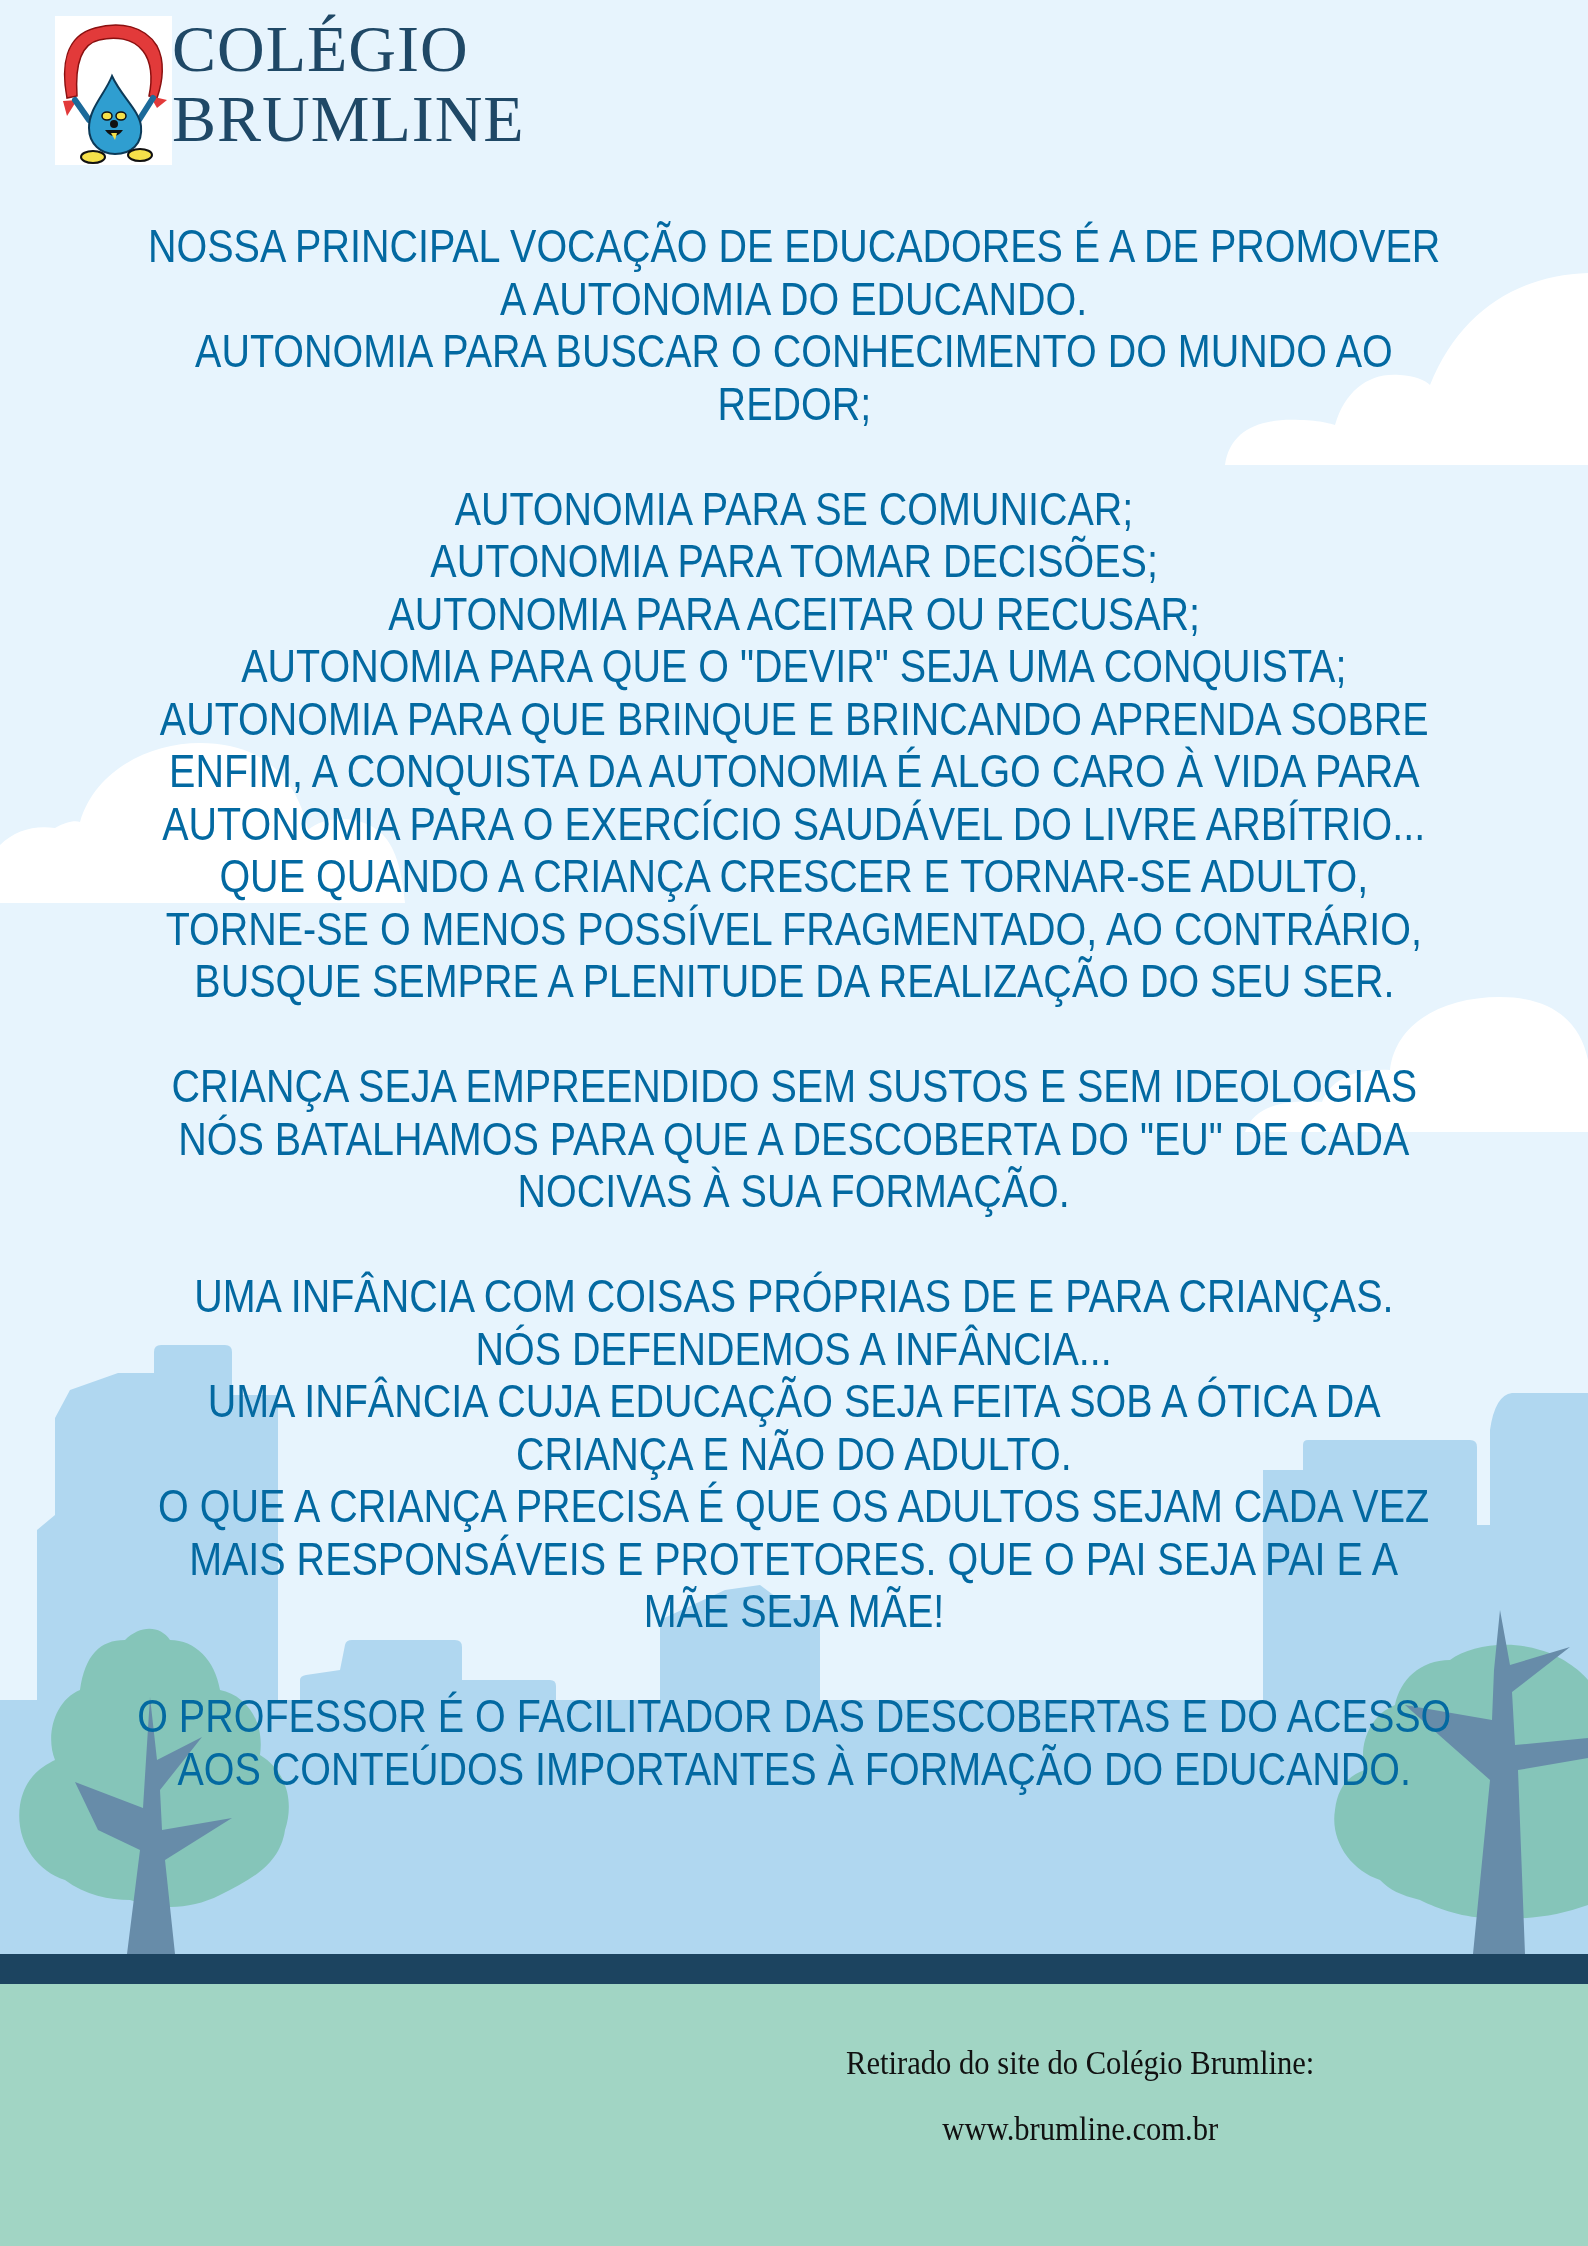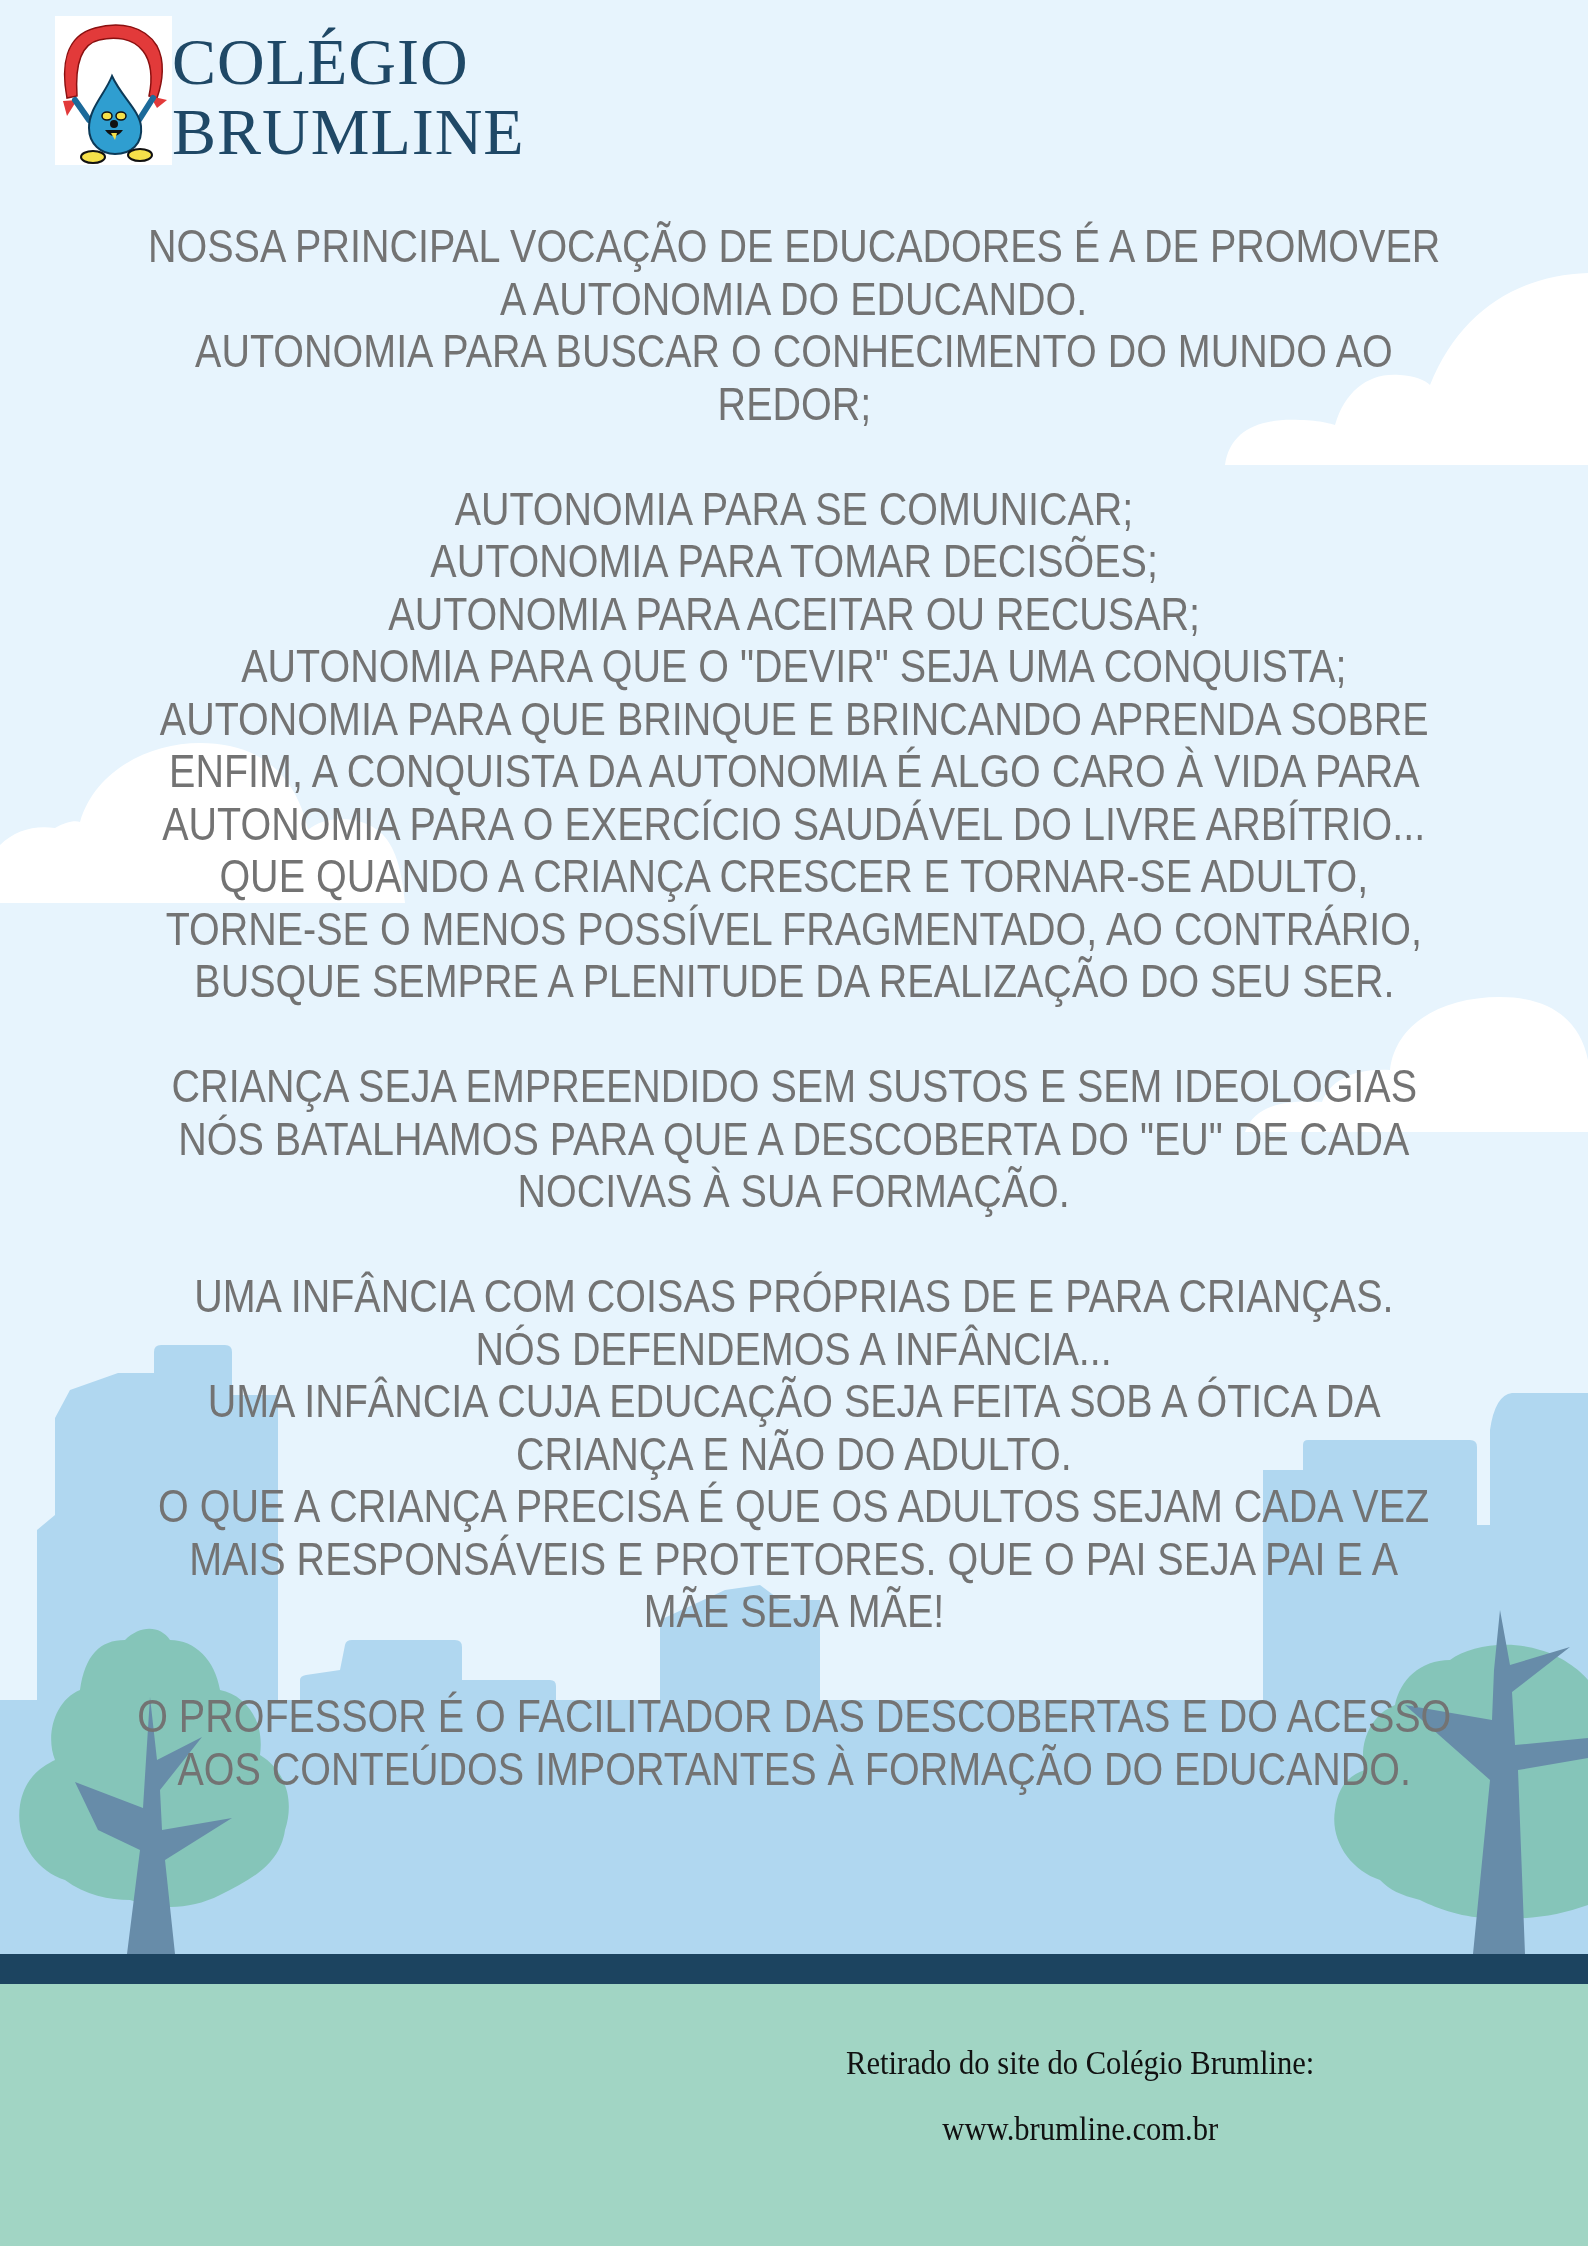--- a/index.html
+++ b/index.html
@@ -7,25 +7,25 @@
     width: 1588px; height: 2246px; position: relative; overflow: hidden;
     background: #e7f4fd;
     font-family: "Liberation Sans", sans-serif;
   }
   .scene { position: absolute; left: 0; top: 0; width: 1588px; height: 2246px; }
   .ground-band { position: absolute; left: 0; top: 1954px; width: 1588px; height: 30px; background: #1c4460; }
   .ground-lawn { position: absolute; left: 0; top: 1984px; width: 1588px; height: 262px; background: #a1d5c4; }
 
   .logo-box { position: absolute; left: 55px; top: 16px; width: 117px; height: 149px; background: #ffffff; }
   .brand-title { position: absolute; left: 172px; top: 14px; color: #1f4866;
-    font-family: "Liberation Serif", serif; font-size: 66px; line-height: 70px; letter-spacing: 1px; margin-top: 13px; }
+    font-family: "Liberation Serif", serif; font-size: 66px; line-height: 70px; letter-spacing: 1px; }
 
   .body-text {
     position: absolute; left: 0; top: 220px; width: 1588px;
-    text-align: center; color: #737373;
+    text-align: center; color: #0369a1;
     font-family: "Liberation Sans", sans-serif;
     font-size: 47px; line-height: 52.5px;
   }
   .body-text .line { display: block; height: 52.5px; white-space: nowrap; }
   .body-text .line span { display: inline-block; transform: scaleX(0.84); transform-origin: center; }
 
   .footer-text {
     position: absolute; left: 600px; width: 960px; top: 2030px; text-align: center;
     font-family: "Liberation Serif", serif; color: #111; font-size: 34px; line-height: 66px;
   }

